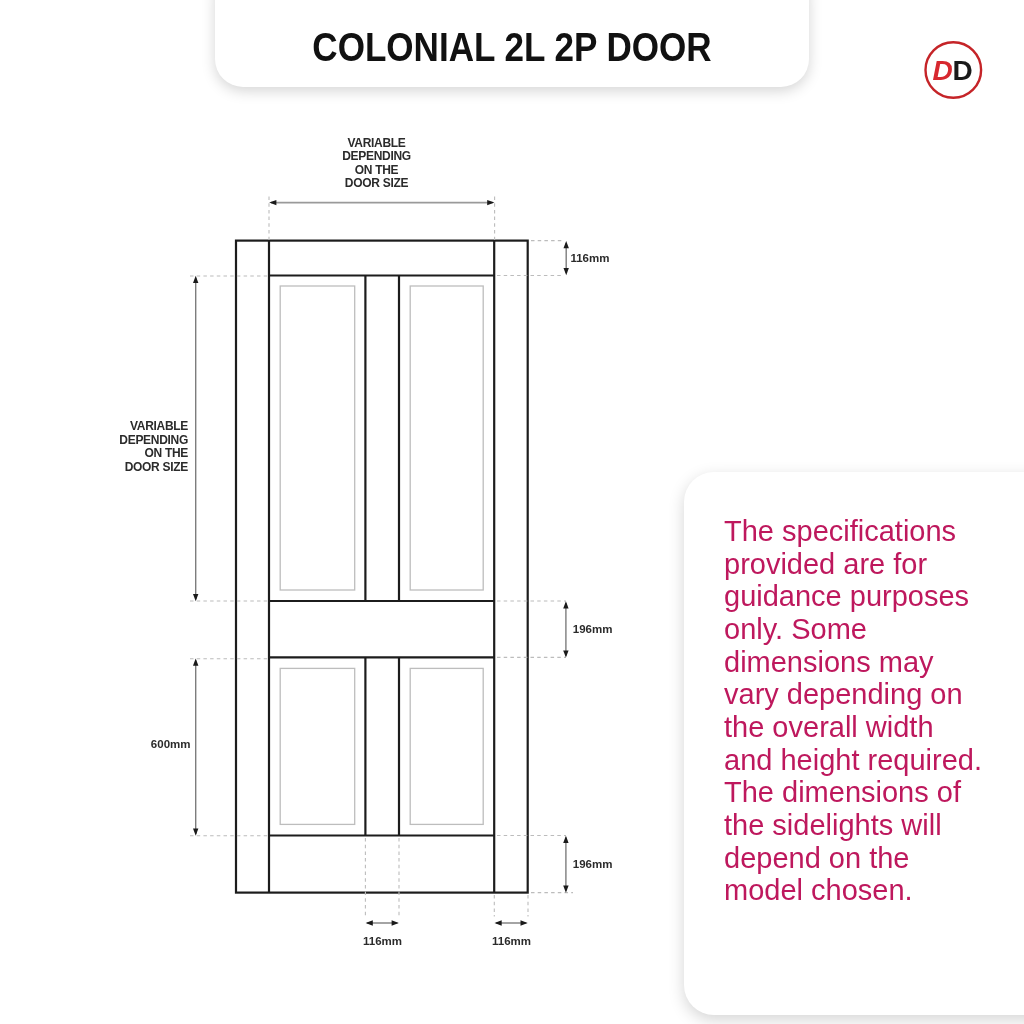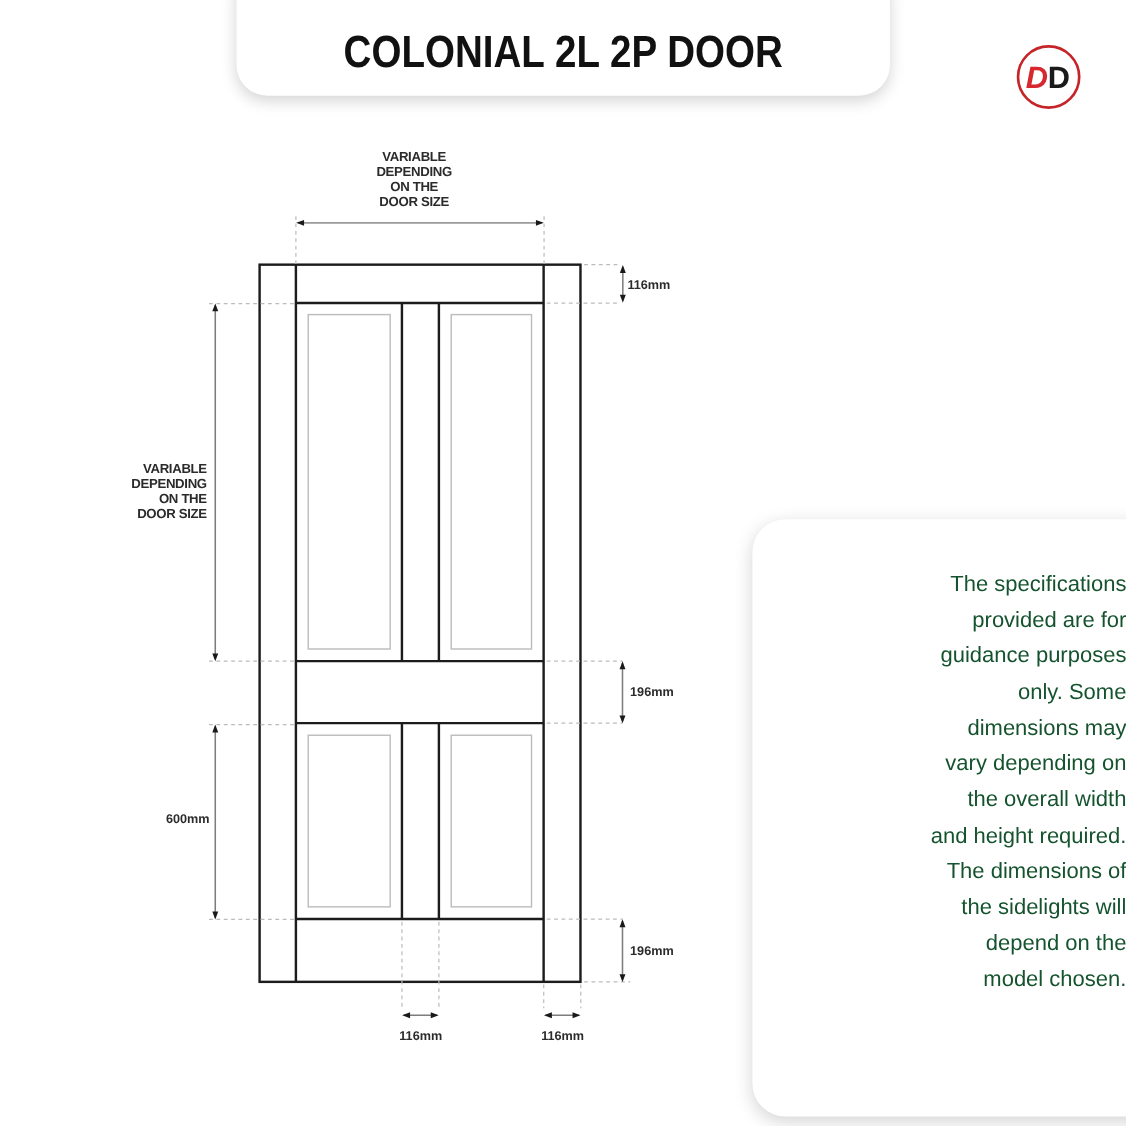--- a/index.html
+++ b/index.html
@@ -165,13 +165,13 @@
 
   <text x="572.8" y="868" font-size="11.5" font-weight="bold" fill="#2b2b2b">196mm</text>
 
   <text x="382.5" y="945" text-anchor="middle" font-size="11.5" font-weight="bold" fill="#2b2b2b">116mm</text>
 
   <text x="511.5" y="945" text-anchor="middle" font-size="11.5" font-weight="bold" fill="#2b2b2b">116mm</text>
 </svg>
 
 <div class="abs" style="left:684px;top:472px;width:420px;height:543px;background:#fff;border-radius:30px;box-shadow:0 5px 16px rgba(0,0,0,0.17);"></div>
 
-<div class="abs" style="left:724px;top:515px;width:300px;font-size:20px;line-height:32.66px;color:#14532d;white-space:nowrap;text-align:right;">The specifications<br>provided are for<br>guidance purposes<br>only. Some<br>dimensions may<br>vary depending on<br>the overall width<br>and height required.<br>The dimensions of<br>the sidelights will<br>depend on the<br>model chosen.</div>
+<div class="abs" style="left:724px;top:515px;width:300px;font-size:29px;line-height:32.66px;color:#be185d;white-space:nowrap;">The specifications<br>provided are for<br>guidance purposes<br>only. Some<br>dimensions may<br>vary depending on<br>the overall width<br>and height required.<br>The dimensions of<br>the sidelights will<br>depend on the<br>model chosen.</div>
 
 </body></html>

